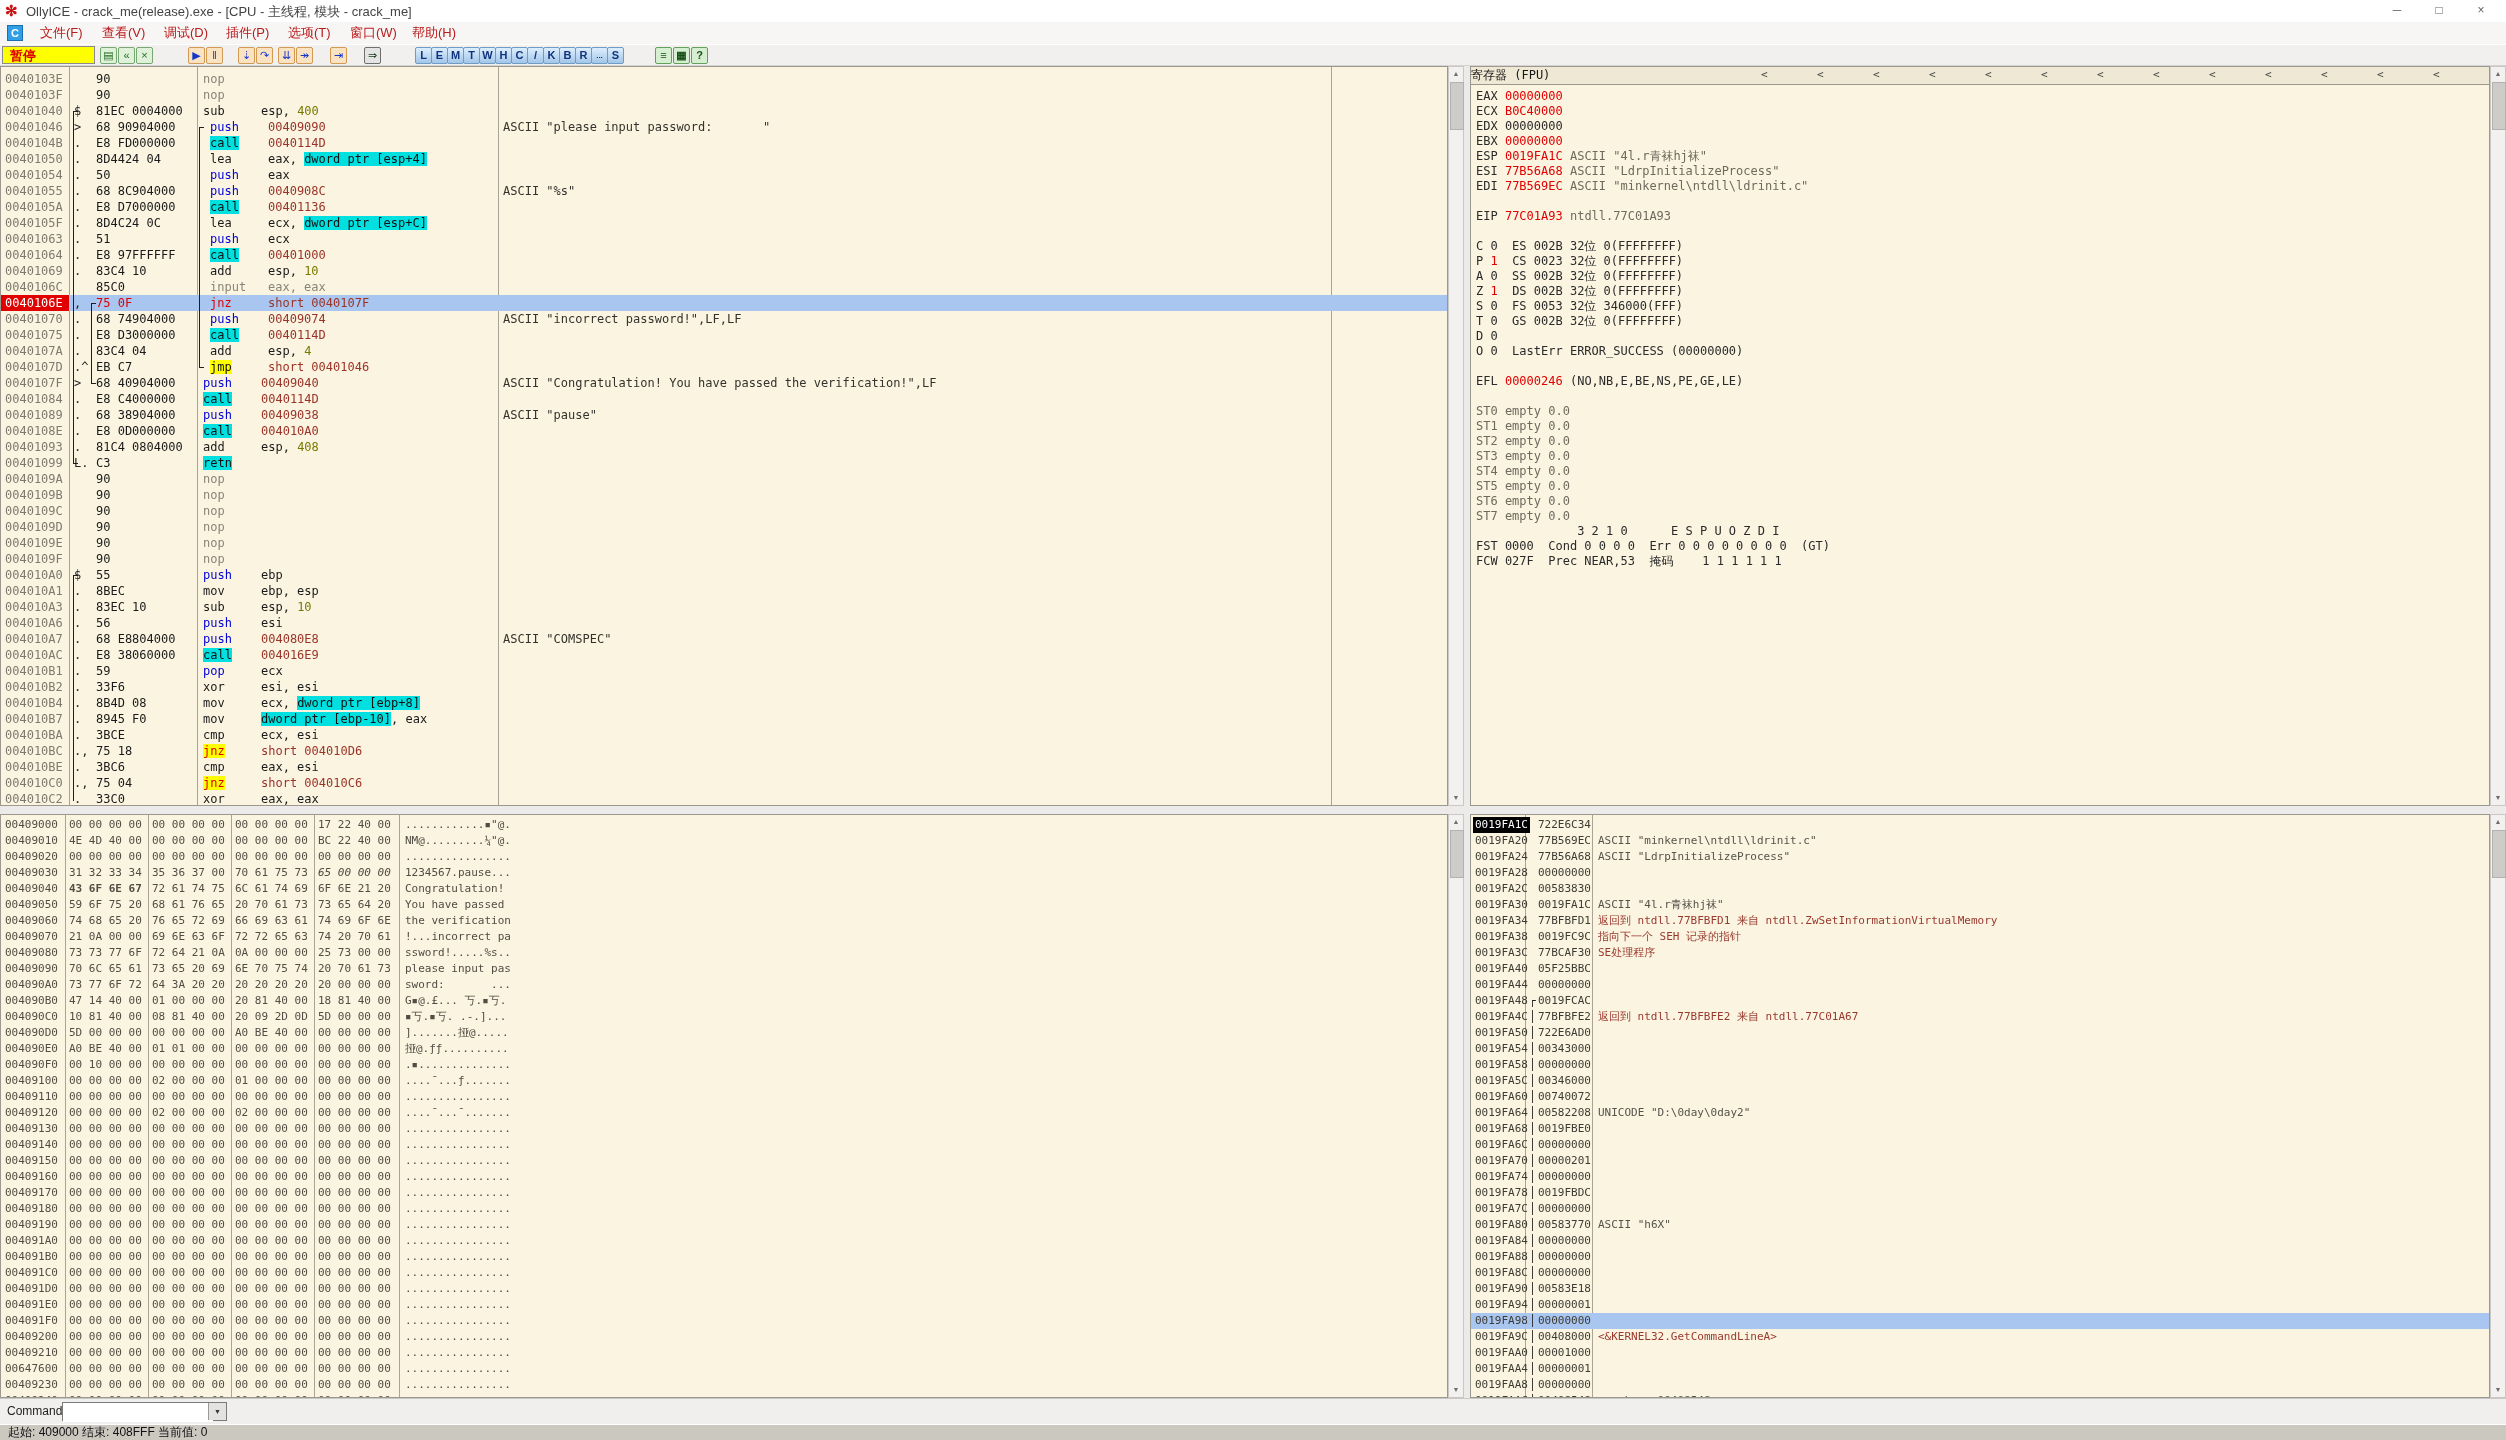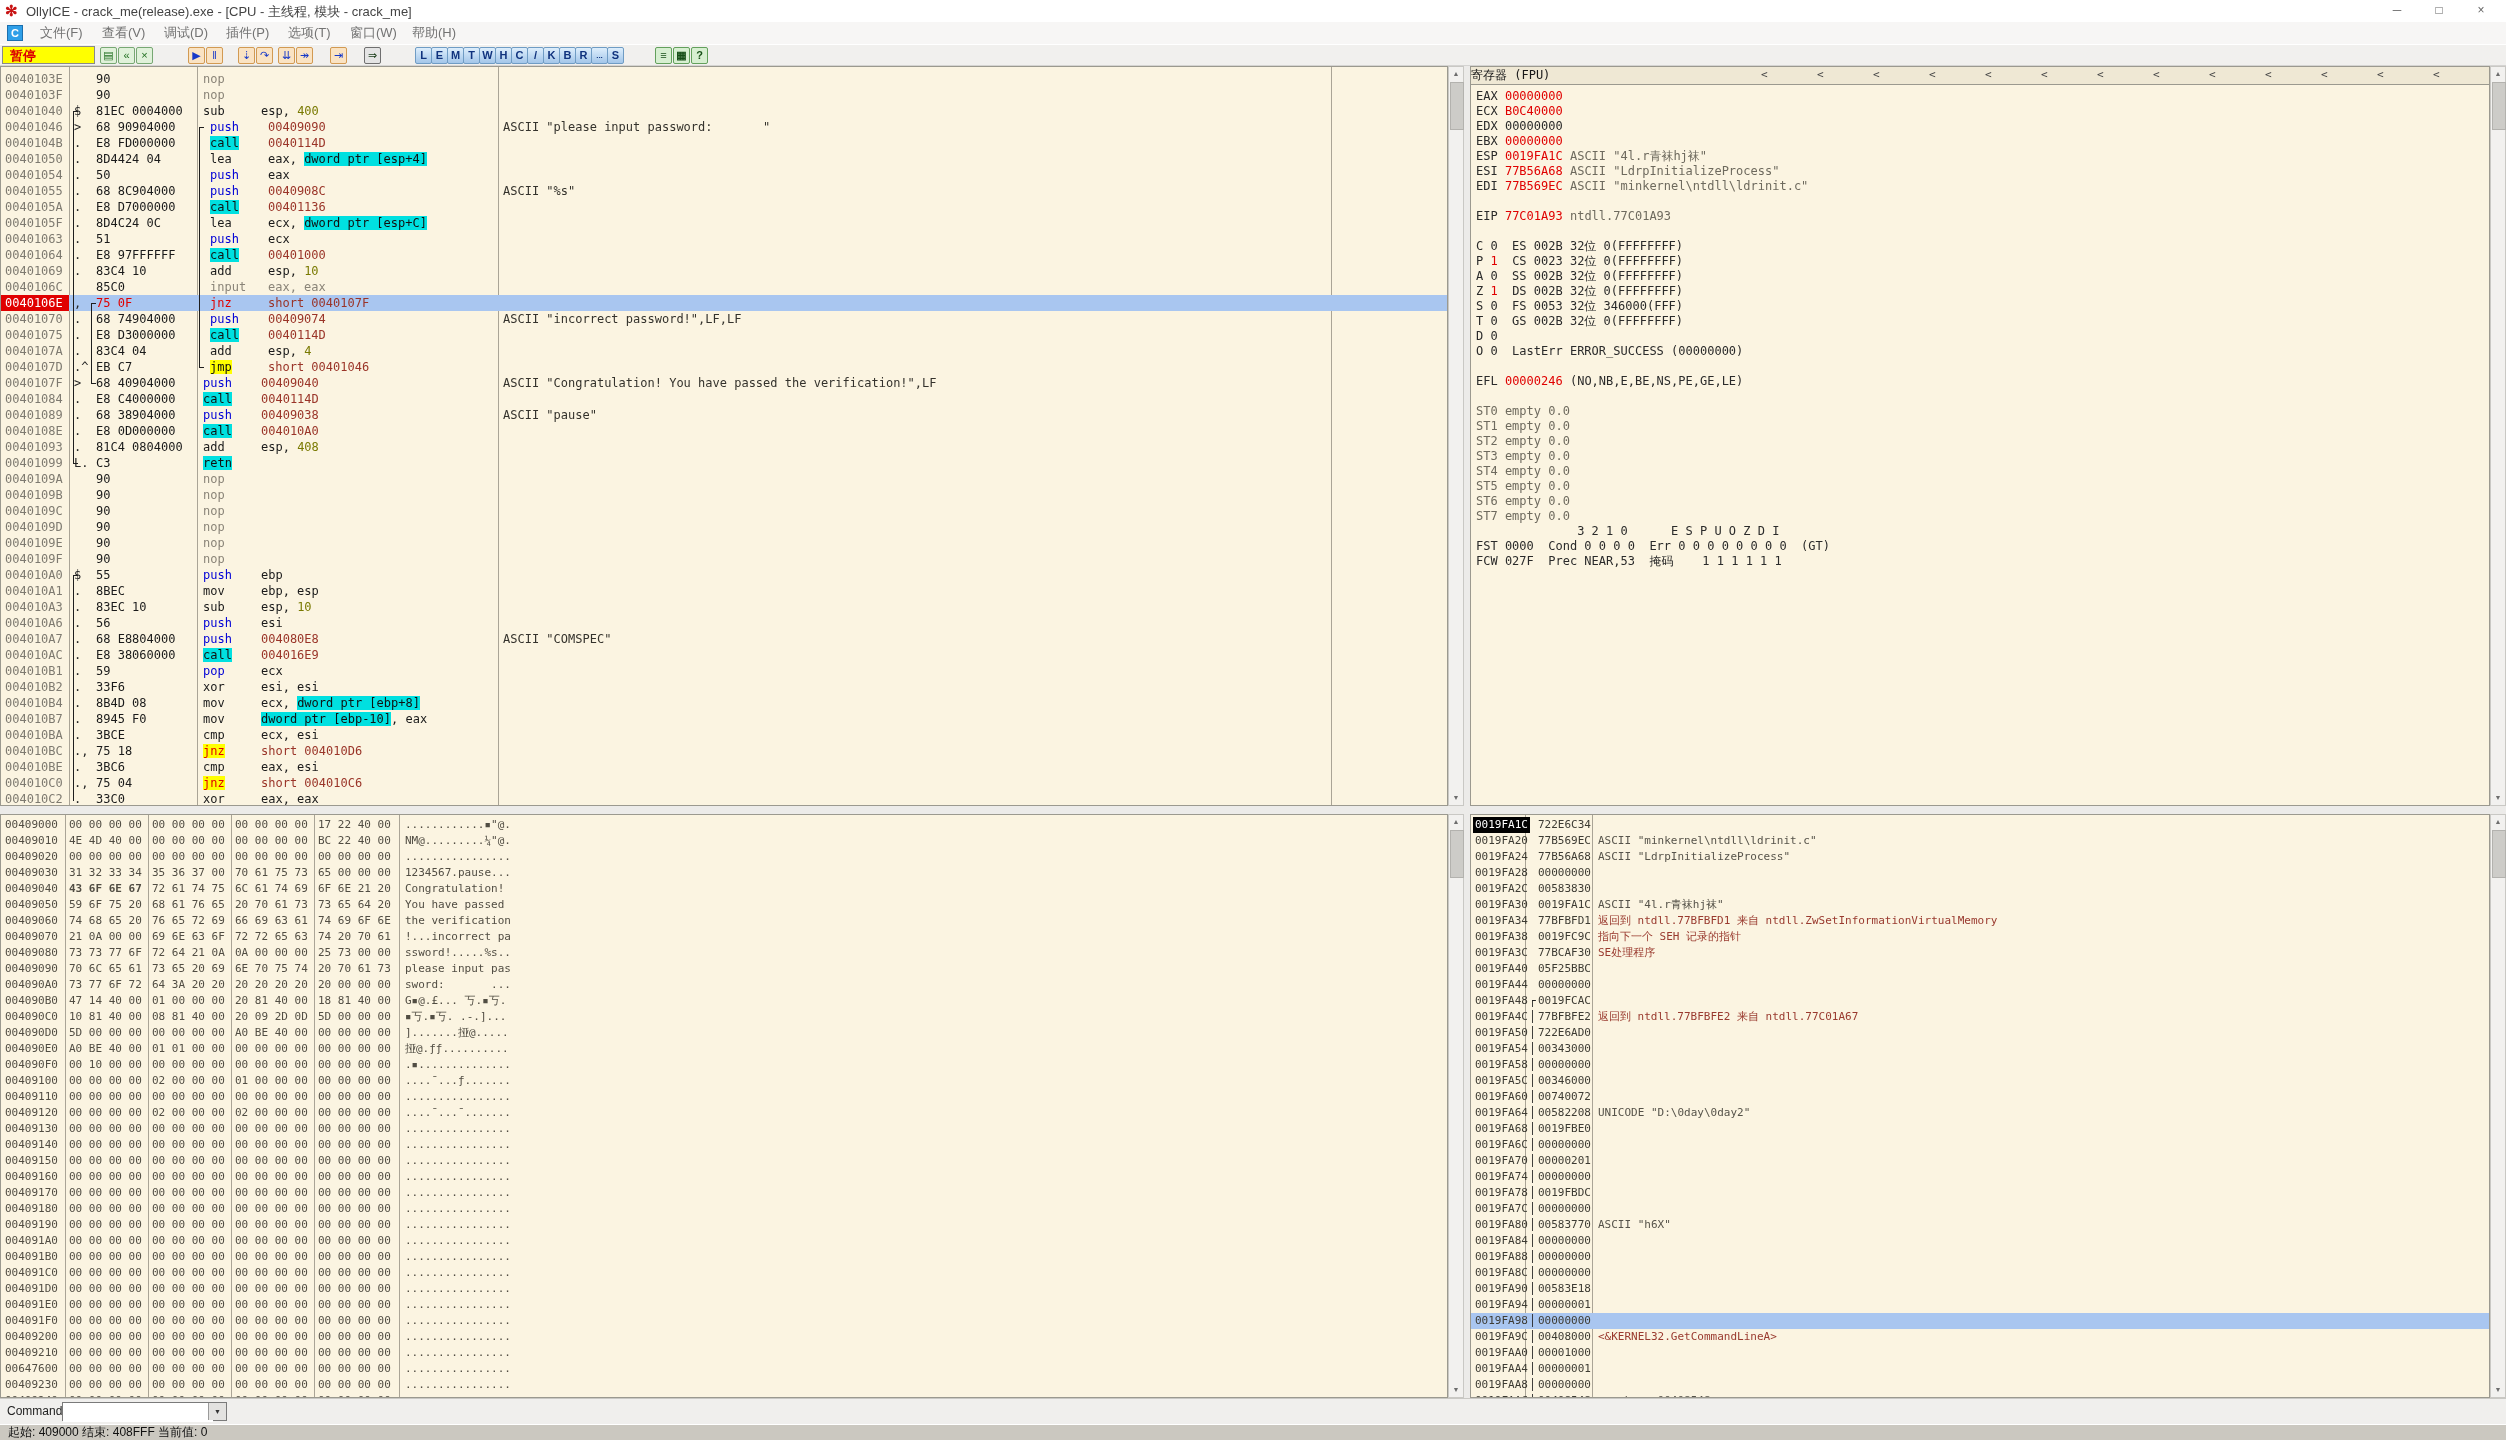--- a/index.html
+++ b/index.html
@@ -8,21 +8,21 @@
   
   #titlebar{position:absolute;left:0;top:0;width:2506px;height:22px;background:#ffffff;border-bottom:1px solid #e3e3e3;}
   #app-icon{position:absolute;left:5px;top:3px;width:16px;height:16px;color:#c81414;font-size:15px;line-height:16px;font-weight:bold;}
   #title-text{position:absolute;left:26px;top:3px;font-size:13px;color:#444;}
   #win-controls{position:absolute;right:4px;top:0;height:22px;display:flex;}
   .wc{width:42px;height:22px;text-align:center;line-height:20px;font-size:12px;color:#666;}
 
   
   #menubar{position:absolute;left:0;top:22px;width:2506px;height:22px;background:#f7f6f5;}
   #mdi-icon{position:absolute;left:7px;top:3px;width:16px;height:16px;background:#2f9fe8;border:1px solid #1b6fae;color:#fff;font-size:11px;font-weight:bold;text-align:center;line-height:15px;box-sizing:border-box;}
-  .menu-item{position:absolute;top:0;height:22px;line-height:22px;font-size:13px;color:#737373;padding:0 6px;}
+  .menu-item{position:absolute;top:0;height:22px;line-height:22px;font-size:13px;color:#b91c1c;padding:0 6px;}
 
   
   #plugin-toolbar{position:absolute;left:622px;top:23px;height:20px;display:flex;align-items:center;gap:5px;}
   .pbtn{height:19px;line-height:17px;background:#f1f0ee;border:1px solid #aaa;border-right-color:#777;border-bottom-color:#777;font-size:12px;color:#222;padding:0 8px;box-sizing:border-box;}
   .picon{width:19px;height:19px;border:1px solid #b5b5b5;background:#fdfdfd;font-size:10px;text-align:center;line-height:17px;color:#2a56a8;box-sizing:border-box;}
   .picon.gold{color:#b8860b;}
   .picon.term{background:#111;color:#e8e8e8;font-size:8px;font-family:"DejaVu Sans Mono",monospace;}
   .pclose{width:19px;height:19px;border:1px solid #aaa;background:#f1f0ee;font-size:12px;text-align:center;line-height:17px;color:#333;box-sizing:border-box;}
 
   
@@ -292,21 +292,21 @@
   <div id="dump-pane" class="pane">
     <div class="vline" style="left:64px"></div>
     <div class="vline" style="left:147px"></div>
     <div class="vline" style="left:230px"></div>
     <div class="vline" style="left:313px"></div>
     <div class="vline" style="left:398px"></div>
     <div id="dump-rows">
         <div class="mrow"><span class="m-addr">00409000</span><span class="m-b" style="left: 68px;">00 00 00 00</span><span class="m-b" style="left: 151px;">00 00 00 00</span><span class="m-b" style="left: 234px;">00 00 00 00</span><span class="m-b" style="left: 317px;">17 22 40 00</span><span class="m-asc">............▪"@.</span></div>
         <div class="mrow"><span class="m-addr">00409010</span><span class="m-b" style="left: 68px;">4E 4D 40 00</span><span class="m-b" style="left: 151px;">00 00 00 00</span><span class="m-b" style="left: 234px;">00 00 00 00</span><span class="m-b" style="left: 317px;">BC 22 40 00</span><span class="m-asc">NM@.........¼"@.</span></div>
         <div class="mrow"><span class="m-addr">00409020</span><span class="m-b" style="left: 68px;">00 00 00 00</span><span class="m-b" style="left: 151px;">00 00 00 00</span><span class="m-b" style="left: 234px;">00 00 00 00</span><span class="m-b" style="left: 317px;">00 00 00 00</span><span class="m-asc">................</span></div>
-        <div class="mrow"><span class="m-addr">00409030</span><span class="m-b" style="left: 68px;">31 32 33 34</span><span class="m-b" style="left: 151px;">35 36 37 00</span><span class="m-b" style="left: 234px;">70 61 75 73</span><span class="m-b" style="left: 317px;">65 00 00 00</span><span class="m-asc">1234567.pause...</span></div>
+        <div class="mrow"><span class="m-addr">00409030</span><span class="m-b" style="left: 68px;">31 32 33 34</span><span class="m-b" style="left: 151px;">35 36 37 00</span><span class="m-b" style="left: 234px;">70 61 75 73</span><span class="m-b" style="left: 317px; font-style: italic;">65 00 00 00</span><span class="m-asc">1234567.pause...</span></div>
         <div class="mrow"><span class="m-addr">00409040</span><span class="m-b" style="left: 68px; font-weight: bold;">43 6F 6E 67</span><span class="m-b" style="left: 151px;">72 61 74 75</span><span class="m-b" style="left: 234px;">6C 61 74 69</span><span class="m-b" style="left: 317px;">6F 6E 21 20</span><span class="m-asc">Congratulation! </span></div>
         <div class="mrow"><span class="m-addr">00409050</span><span class="m-b" style="left: 68px;">59 6F 75 20</span><span class="m-b" style="left: 151px;">68 61 76 65</span><span class="m-b" style="left: 234px;">20 70 61 73</span><span class="m-b" style="left: 317px;">73 65 64 20</span><span class="m-asc">You have passed </span></div>
         <div class="mrow"><span class="m-addr">00409060</span><span class="m-b" style="left: 68px;">74 68 65 20</span><span class="m-b" style="left: 151px;">76 65 72 69</span><span class="m-b" style="left: 234px;">66 69 63 61</span><span class="m-b" style="left: 317px;">74 69 6F 6E</span><span class="m-asc">the verification</span></div>
         <div class="mrow"><span class="m-addr">00409070</span><span class="m-b" style="left: 68px;">21 0A 00 00</span><span class="m-b" style="left: 151px;">69 6E 63 6F</span><span class="m-b" style="left: 234px;">72 72 65 63</span><span class="m-b" style="left: 317px;">74 20 70 61</span><span class="m-asc">!...incorrect pa</span></div>
         <div class="mrow"><span class="m-addr">00409080</span><span class="m-b" style="left: 68px;">73 73 77 6F</span><span class="m-b" style="left: 151px;">72 64 21 0A</span><span class="m-b" style="left: 234px;">0A 00 00 00</span><span class="m-b" style="left: 317px;">25 73 00 00</span><span class="m-asc">ssword!.....%s..</span></div>
         <div class="mrow"><span class="m-addr">00409090</span><span class="m-b" style="left: 68px;">70 6C 65 61</span><span class="m-b" style="left: 151px;">73 65 20 69</span><span class="m-b" style="left: 234px;">6E 70 75 74</span><span class="m-b" style="left: 317px;">20 70 61 73</span><span class="m-asc">please input pas</span></div>
         <div class="mrow"><span class="m-addr">004090A0</span><span class="m-b" style="left: 68px;">73 77 6F 72</span><span class="m-b" style="left: 151px;">64 3A 20 20</span><span class="m-b" style="left: 234px;">20 20 20 20</span><span class="m-b" style="left: 317px;">20 00 00 00</span><span class="m-asc">sword:       ...</span></div>
         <div class="mrow"><span class="m-addr">004090B0</span><span class="m-b" style="left: 68px;">47 14 40 00</span><span class="m-b" style="left: 151px;">01 00 00 00</span><span class="m-b" style="left: 234px;">20 81 40 00</span><span class="m-b" style="left: 317px;">18 81 40 00</span><span class="m-asc">G▪@.£... 丂.▪丂.</span></div>
         <div class="mrow"><span class="m-addr">004090C0</span><span class="m-b" style="left: 68px;">10 81 40 00</span><span class="m-b" style="left: 151px;">08 81 40 00</span><span class="m-b" style="left: 234px;">20 09 2D 0D</span><span class="m-b" style="left: 317px;">5D 00 00 00</span><span class="m-asc">▪丂.▪丂. .-.]...</span></div>
         <div class="mrow"><span class="m-addr">004090D0</span><span class="m-b" style="left: 68px;">5D 00 00 00</span><span class="m-b" style="left: 151px;">00 00 00 00</span><span class="m-b" style="left: 234px;">A0 BE 40 00</span><span class="m-b" style="left: 317px;">00 00 00 00</span><span class="m-asc">].......挜@.....</span></div>

